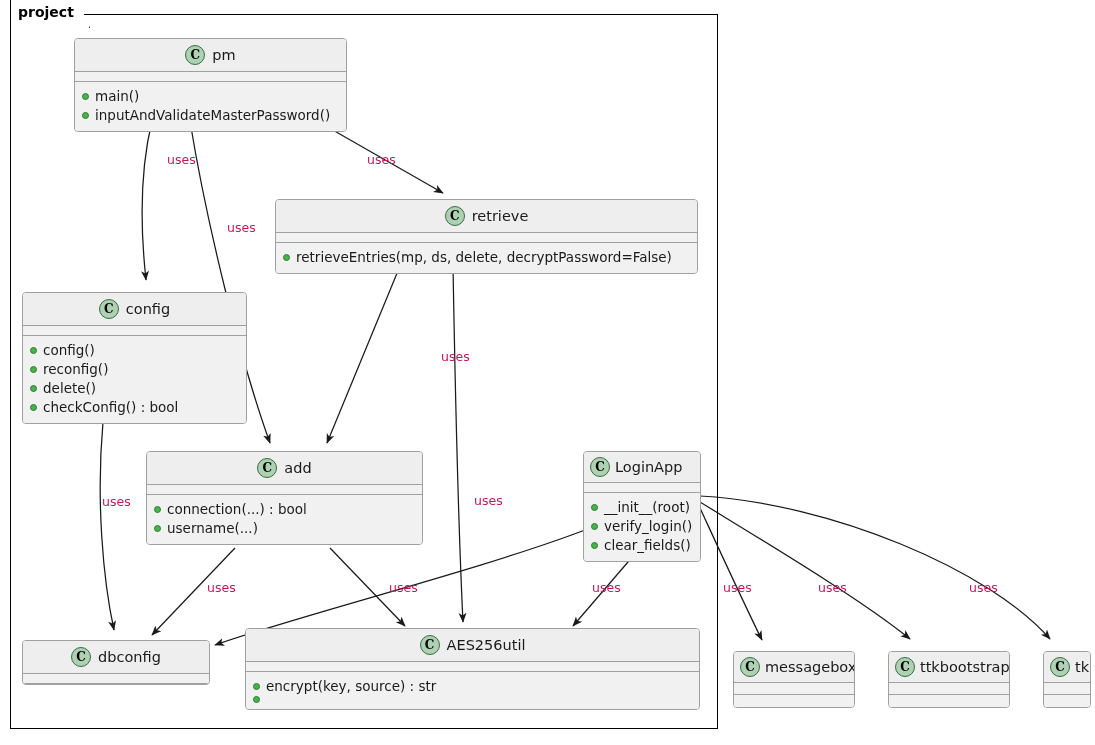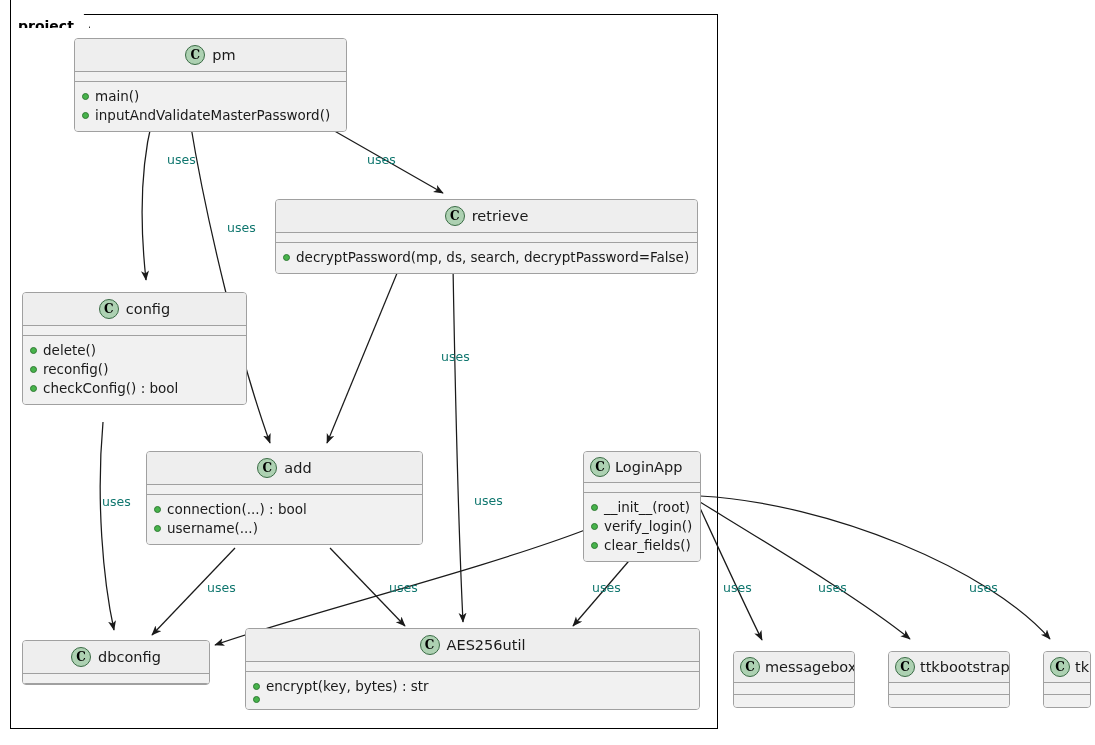--- a/index.html
+++ b/index.html
@@ -38,21 +38,21 @@
   .pkg-tab {
     position: absolute;
     border: 1.5px solid #000;
     border-bottom: none;
     background: #fff;
     box-sizing: border-box;
     font-weight: bold;
     font-size: 14px;
     color: #000;
     line-height: 1;
-    padding: 19px 16px 4px 7px;
+    padding: 5px 16px 4px 7px;
     clip-path: polygon(0 0, calc(100% - 13px) 0, 100% 100%, 0 100%);
   }
 
   
   .clsbox {
     position: absolute;
     box-sizing: border-box;
     border: 1px solid #a0a0a0;
     border-radius: 4px;
     background: #f1f1f1;
@@ -121,21 +121,21 @@
     background: #47b34b;
     border: 1px solid #2f7a33;
     box-sizing: border-box;
     flex: 0 0 auto;
   }
 
   
   .elabel {
     position: absolute;
     font-size: 12.5px;
-    color: #0f766e;
+    color: #be185d;
     background: transparent;
     white-space: nowrap;
     line-height: 1;
   }
 </style>
 </head>
 <body>
 
 <div id="canvas">
 
@@ -213,39 +213,43 @@
 
   <div class="clsbox" style="left:275px; top:199px; width:423px;">
     <div class="cls-header">
       <span class="cicon">C</span>
       <span>retrieve</span>
     </div>
     <div class="cls-fields"></div>
     <div class="cls-methods">
       <div class="mrow">
           <span class="mdot"></span>
-          <span>decryptPassword(mp, ds, search, decryptPassword=False)</span>
+          <span>retrieveEntries(mp, ds, delete, decryptPassword=False)</span>
         </div>
     </div>
   </div>
 
   <div class="clsbox" style="left:22px; top:292px; width:225px;">
     <div class="cls-header">
       <span class="cicon">C</span>
       <span>config</span>
     </div>
     <div class="cls-fields"></div>
     <div class="cls-methods">
       <div class="mrow">
           <span class="mdot"></span>
+          <span>config()</span>
+        </div>
+      <div class="mrow">
+          <span class="mdot"></span>
+          <span>reconfig()</span>
+        </div>
+      <div class="mrow">
+          <span class="mdot"></span>
           <span>delete()</span>
-        </div>
-      <div class="mrow">
-          <span class="mdot"></span>
-          <span>reconfig()</span>
         </div>
       <div class="mrow">
           <span class="mdot"></span>
           <span>checkConfig() : bool</span>
         </div>
     </div>
   </div>
 
   <div class="clsbox" style="left:146px; top:451px; width:277px;">
     <div class="cls-header">
@@ -297,21 +301,21 @@
 
   <div class="clsbox" style="left:245px; top:628px; width:455px;">
     <div class="cls-header">
       <span class="cicon">C</span>
       <span>AES256util</span>
     </div>
     <div class="cls-fields"></div>
     <div class="cls-methods">
       <div class="mrow">
           <span class="mdot"></span>
-          <span>encrypt(key, bytes) : str</span>
+          <span>encrypt(key, source) : str</span>
         </div>
       <div class="mrow">
           <span class="mdot"></span>
         </div>
     </div>
   </div>
 
   <div class="clsbox" style="left:733px; top:651px; width:122px;">
     <div class="cls-header compact">
       <span class="cicon">C</span>

